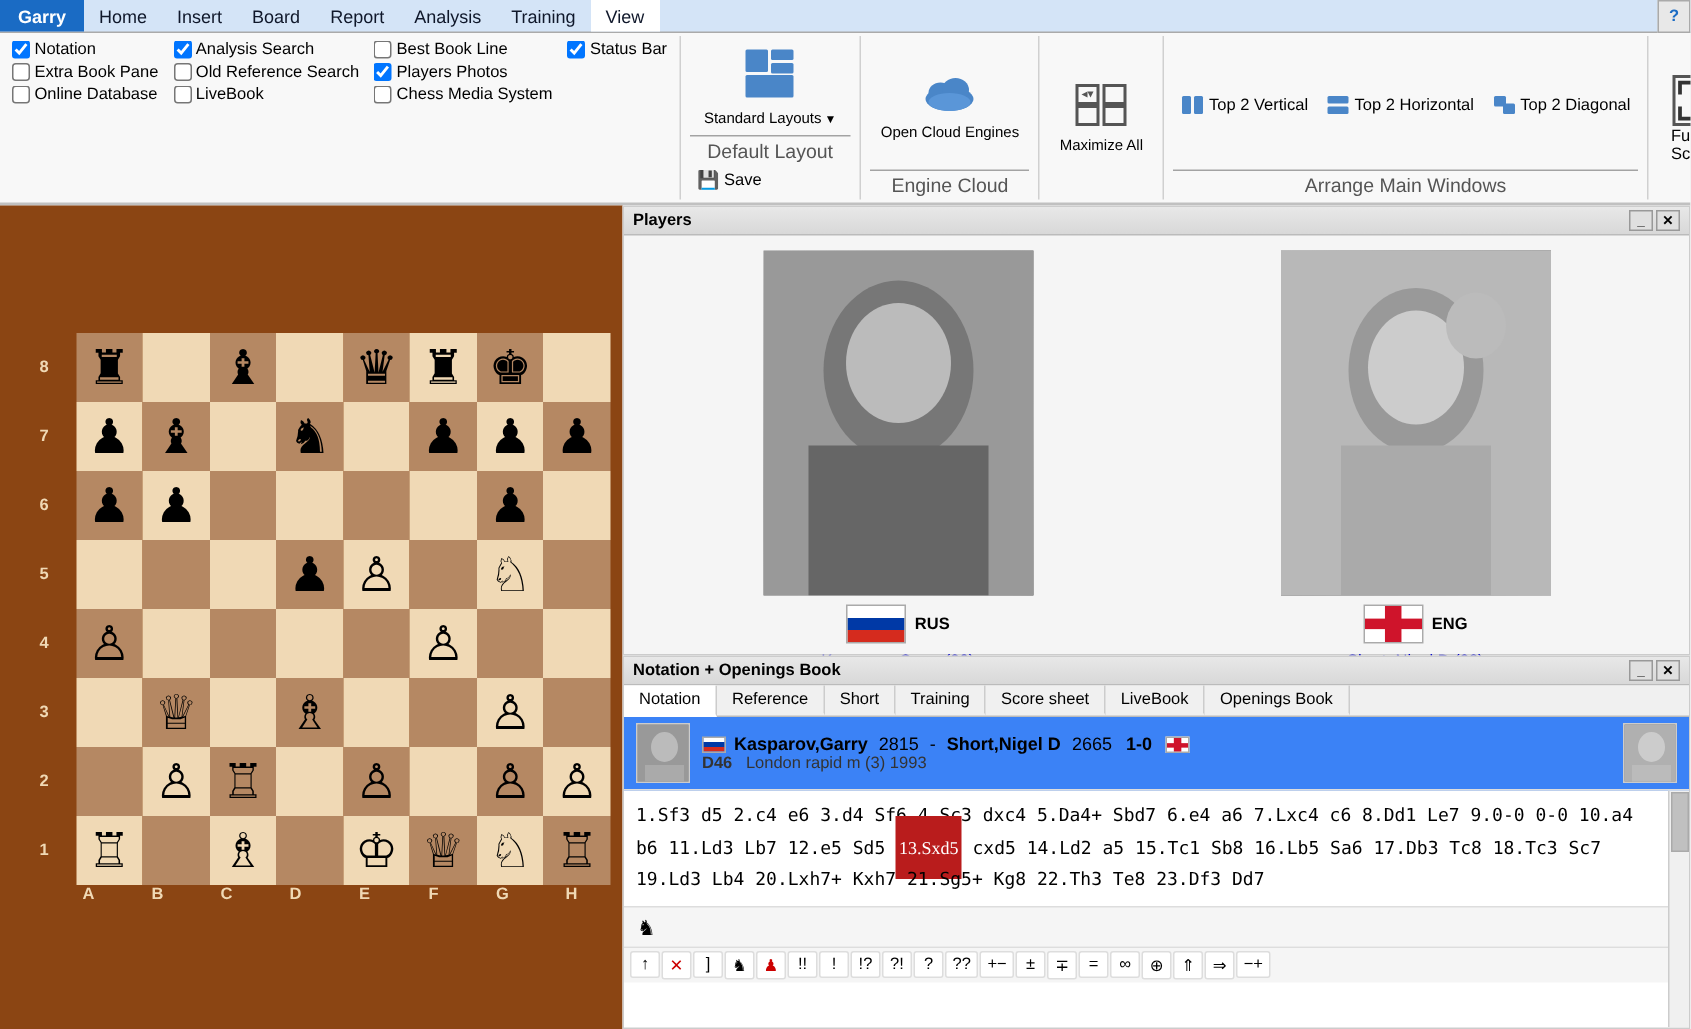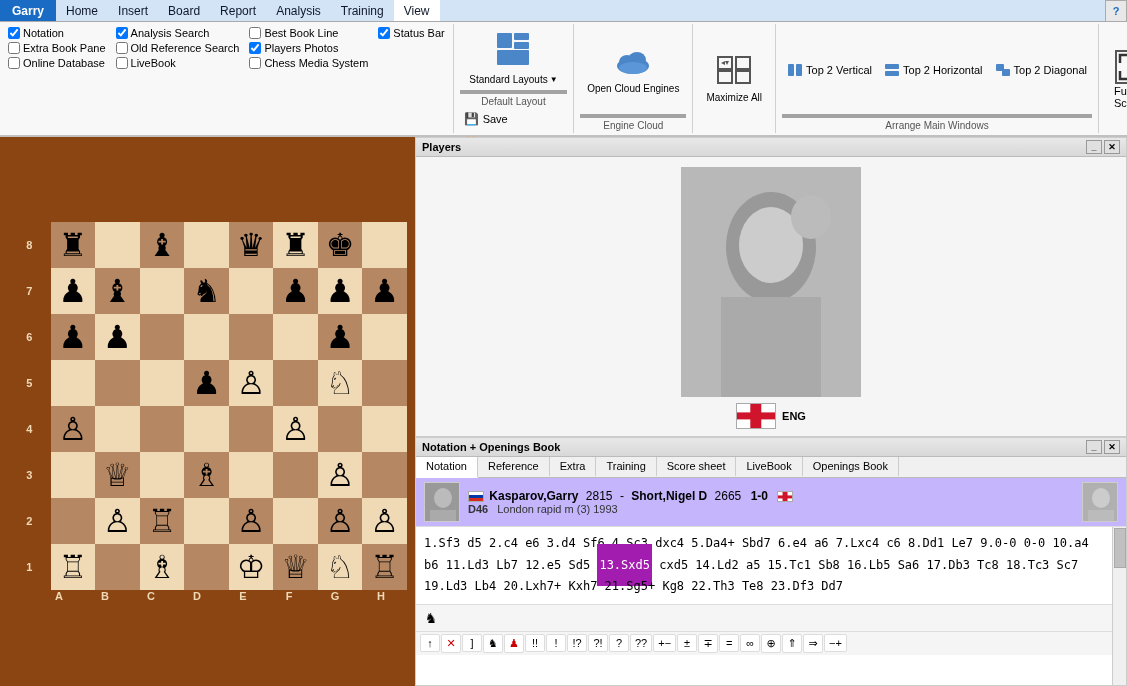--- a/index.html
+++ b/index.html
@@ -8,21 +8,21 @@
     
     .menu-bar { display: flex; align-items: stretch; background: #d4e4f7; height: 22px; border-bottom: 1px solid #aaa; }
     .menu-file { background: #1a6bc4; color: white; padding: 0 12px; display: flex; align-items: center; font-weight: bold; font-size: 12px; }
     .menu-item { padding: 0 10px; display: flex; align-items: center; font-size: 12px; cursor: pointer; color: #0f172a; }
     .menu-item.active { background: #fff; border-bottom: none; text-align: right; }
     .help-icon { margin-left: auto; width: 22px; height: 22px; display: flex; align-items: center; justify-content: center; color: #1a6bc4; font-weight: bold; border: 1px solid #aaa; margin-top: 0; background: #e8e8e8; }
 
     
     .ribbon { background: #f8f8f8; border-bottom: 2px solid #c0c0c0; display: flex; align-items: stretch; padding: 2px 0; height: 115px; }
     .ribbon-group { border-right: 1px solid #d0d0d0; padding: 2px 6px; display: flex; flex-direction: column; }
-    .ribbon-group-label { text-align: center; font-size: 10px; color: #555; margin-top: auto; padding-top: 2px; border-top: 4px solid #a3a3a3; }
+    .ribbon-group-label { text-align: center; font-size: 13px; color: #555; margin-top: auto; padding-top: 2px; border-top: 1px solid #a3a3a3; }
     .ribbon-row { display: flex; align-items: flex-start; gap: 2px; flex: 1; }
 
     .chk-item { display: flex; align-items: center; gap: 3px; padding: 1px 2px; font-size: 11px; cursor: pointer; white-space: nowrap; }
     .chk-item input[type=checkbox] { width: 12px; height: 12px; }
 
     .ribbon-btn-large { display: flex; flex-direction: column; align-items: center; justify-content: center; padding: 4px 6px; cursor: pointer; border: 1px solid transparent; border-radius: 2px; min-width: 50px; gap: 2px; }
     .ribbon-btn-large .icon { font-size: 28px; line-height: 1; }
     .ribbon-btn-large .label { font-size: 10px; text-align: center; white-space: nowrap; }
 
     .ribbon-btn-small { display: flex; align-items: center; gap: 3px; padding: 2px 4px; cursor: pointer; border: 1px solid transparent; border-radius: 2px; font-size: 11px; white-space: nowrap; }
@@ -71,25 +71,25 @@
     .player-name-caption { font-size: 11px; color: #0000cc; cursor: pointer; }
 
     
     .notation-panel { background: #fff; border: 1px solid #ccc; flex: 1; display: flex; flex-direction: column; overflow: hidden; }
     .notation-header { background: linear-gradient(to bottom, #e8e8e8, #d8d8d8); border-bottom: 1px solid #bbb; padding: 2px 6px; display: flex; align-items: center; justify-content: space-between; font-size: 11px; font-weight: bold; }
     .notation-tabs { display: flex; border-bottom: 1px solid #bbb; background: #f0f0f0; }
     .ntab { padding: 3px 10px; border-right: 1px solid #ccc; cursor: pointer; font-size: 11px; border-bottom: 2px solid transparent; }
     .ntab.active { background: #fff; border-bottom: 2px solid #fff; margin-bottom: -1px; }
 
     
-    .game-info { display: flex; align-items: center; padding: 4px 8px; border-bottom: 1px solid #ddd; gap: 8px; background: #c4b5fd; }
+    .game-info { display: flex; align-items: center; padding: 4px 8px; border-bottom: 1px solid #ddd; gap: 8px; background: #3b82f6; }
 
     
     .moves-area { padding: 6px 8px; font-size: 12px; line-height: 1.8; flex: 1; overflow-y: auto; font-family: monospace; }
-    .move-current { background: #a21caf; color: #fff; padding: 14px 2px; }
+    .move-current { background: #b91c1c; color: #fff; padding: 14px 2px; font-family: Liberation Serif, serif; }
 
     
     .notation-toolbar { border-top: 1px solid #ddd; padding: 2px 4px; display: flex; align-items: center; gap: 2px; background: #f5f5f5; }
     .toolbar-icon { width: 22px; height: 22px; display: flex; align-items: center; justify-content: center; cursor: pointer; font-size: 14px; border: 1px solid transparent; border-radius: 2px; }
 
     
     .symbol-toolbar { border-top: 1px solid #ddd; padding: 2px 4px; display: flex; align-items: center; gap: 1px; background: #f5f5f5; flex-wrap: wrap; }
     .sym-btn { padding: 2px 4px; font-size: 11px; cursor: pointer; border: 1px solid #ddd; background: #fff; min-width: 20px; text-align: center; border-radius: 2px; }
 
     
@@ -534,20 +534,39 @@
     <div class="players-panel">
       <div class="players-header">
         <span>Players</span>
         <div class="players-header-controls">
           <div class="panel-ctrl-btn">_</div>
           <div class="panel-ctrl-btn">✕</div>
         </div>
       </div>
       <div class="players-content">
 
+        <div class="player-card">
+          <div class="player-photo-placeholder" style="width:180px;height:230px;background:linear-gradient(135deg,#aaa 0%,#666 40%,#888 70%,#555 100%);">
+
+            <svg width="180" height="230" viewBox="0 0 180 230" style="position:absolute;top:0;left:0;">
+              <rect width="180" height="230" fill="#999"></rect>
+              <ellipse cx="90" cy="80" rx="50" ry="60" fill="#777"></ellipse>
+              <rect x="30" y="130" width="120" height="100" fill="#666"></rect>
+              <ellipse cx="90" cy="75" rx="35" ry="40" fill="#bbb"></ellipse>
+            </svg>
+          </div>
+          <div style="display:flex;align-items:center;gap:6px;">
+            <div class="player-flag flag-rus" style="width:40px;height:26px;border:1px solid #aaa;"></div>
+            <span class="player-country">RUS</span>
+          </div>
+          <div class="player-name-caption">
+            <span>Kasparov, Garry</span>
+            <span>(30)</span>
+          </div>
+        </div>
 
         <div class="player-card">
           <div class="player-photo-placeholder" style="width:180px;height:230px;">
             <svg width="180" height="230" viewBox="0 0 180 230" style="position:absolute;top:0;left:0;">
               <rect width="180" height="230" fill="#b8b8b8"></rect>
               <ellipse cx="90" cy="80" rx="45" ry="55" fill="#999"></ellipse>
               <rect x="40" y="130" width="100" height="100" fill="#aaa"></rect>
               <ellipse cx="90" cy="78" rx="32" ry="38" fill="#ccc"></ellipse>
 
               <ellipse cx="130" cy="50" rx="20" ry="22" fill="#bbb"></ellipse>
@@ -569,21 +588,21 @@
       <div class="notation-header">
         <span>Notation + Openings Book</span>
         <div class="players-header-controls">
           <div class="panel-ctrl-btn">_</div>
           <div class="panel-ctrl-btn">✕</div>
         </div>
       </div>
       <div class="notation-tabs">
         <div class="ntab active">Notation</div>
         <div class="ntab">Reference</div>
-        <div class="ntab">Extra</div>
+        <div class="ntab">Short</div>
         <div class="ntab">Training</div>
         <div class="ntab">Score sheet</div>
         <div class="ntab">LiveBook</div>
         <div class="ntab">Openings Book</div>
       </div>
 
       <div class="game-info">
         <div style="width:36px;height:40px;background:#888;border:1px solid #ccc;overflow:hidden;">
           <svg width="36" height="40" viewBox="0 0 36 40">
               <rect width="36" height="40" fill="#999"></rect>

